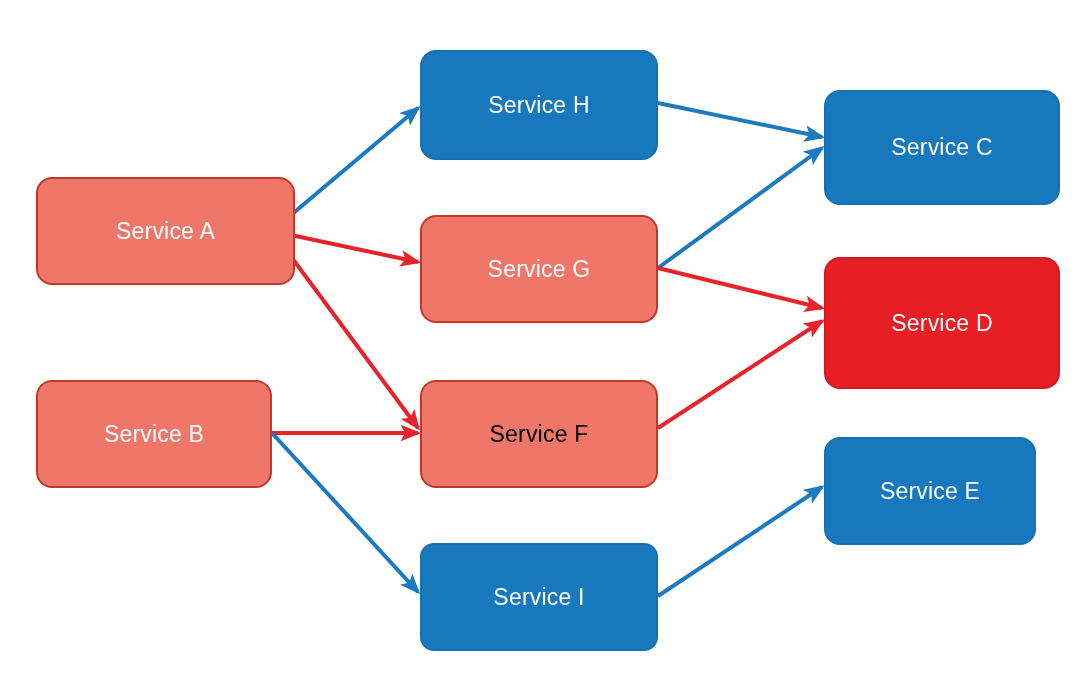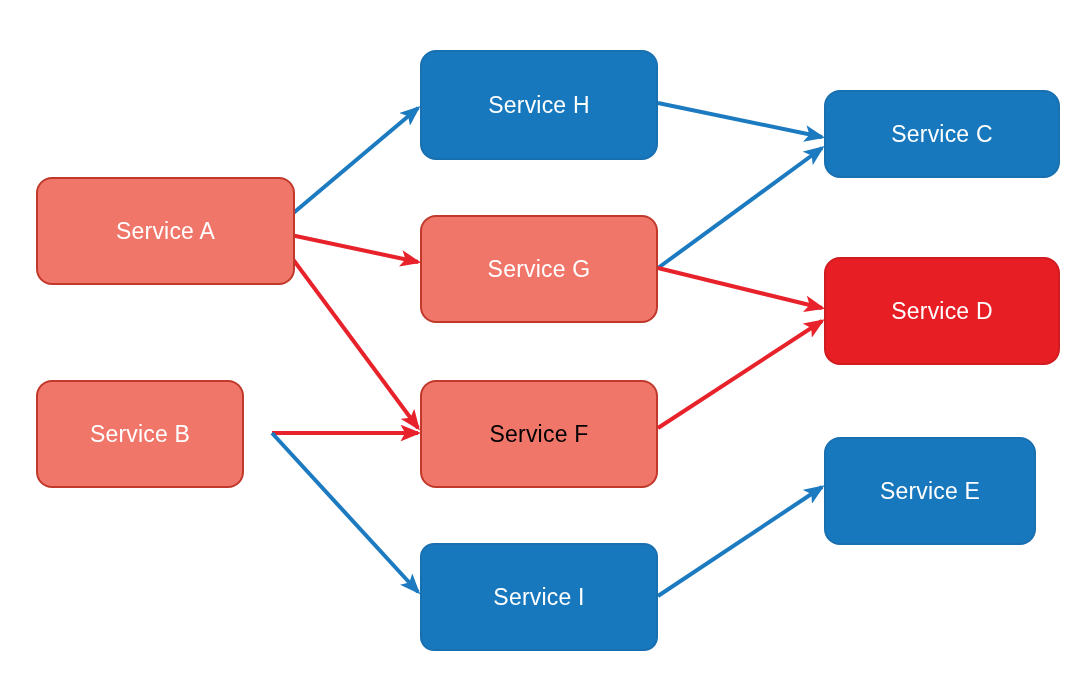--- a/index.html
+++ b/index.html
@@ -75,39 +75,39 @@
         <line x1="658" y1="268" x2="822" y2="308" stroke="#E8222A" stroke-width="4" stroke-linecap="butt" marker-end="url(#arrow-red)"></line>
         <line x1="658" y1="428" x2="822" y2="321" stroke="#E8222A" stroke-width="4" stroke-linecap="butt" marker-end="url(#arrow-red)"></line>
         <line x1="658" y1="596" x2="822" y2="487" stroke="#1C7AC0" stroke-width="4" stroke-linecap="butt" marker-end="url(#arrow-blue)"></line>
       </g>
   </svg>
 
   <div id="nodes-group">
       <div class="node" style="left: 36px; top: 177px; width: 259px; height: 108px; background: rgb(241, 118, 106); border-color: rgb(192, 57, 43); color: rgb(255, 255, 255);">
         <span class="node-label">Service A</span>
       </div>
-      <div class="node" style="left: 36px; top: 380px; width: 208px; height: 108px; background: rgb(241, 118, 106); border-color: rgb(192, 57, 43); color: rgb(255, 255, 255);">
+      <div class="node" style="left: 36px; top: 380px; width: 236px; height: 108px; background: rgb(241, 118, 106); border-color: rgb(192, 57, 43); color: rgb(255, 255, 255);">
         <span class="node-label">Service B</span>
       </div>
       <div class="node" style="left: 420px; top: 50px; width: 238px; height: 110px; background: rgb(24, 120, 190); border-color: rgb(24, 112, 176); color: rgb(255, 255, 255);">
         <span class="node-label">Service H</span>
       </div>
       <div class="node" style="left: 420px; top: 215px; width: 238px; height: 108px; background: rgb(241, 118, 106); border-color: rgb(192, 57, 43); color: rgb(255, 255, 255);">
         <span class="node-label">Service G</span>
       </div>
       <div class="node" style="left: 420px; top: 380px; width: 238px; height: 108px; background: rgb(241, 118, 106); border-color: rgb(192, 57, 43); color: #000000;">
         <span class="node-label">Service F</span>
       </div>
       <div class="node" style="left: 420px; top: 543px; width: 238px; height: 108px; background: rgb(24, 120, 190); border-color: rgb(24, 112, 176); color: rgb(255, 255, 255); border-radius: 14px;">
         <span class="node-label">Service I</span>
       </div>
-      <div class="node" style="left: 824px; top: 90px; width: 236px; height: 88px; background: rgb(24, 120, 190); border-color: rgb(24, 112, 176); color: rgb(255, 255, 255);">
+      <div class="node" style="left: 824px; top: 90px; width: 236px; height: 115px; background: rgb(24, 120, 190); border-color: rgb(24, 112, 176); color: rgb(255, 255, 255);">
         <span class="node-label">Service C</span>
       </div>
-      <div class="node" style="left: 824px; top: 257px; width: 236px; height: 108px; background: rgb(232, 30, 37); border-color: rgb(208, 27, 32); color: rgb(255, 255, 255);">
+      <div class="node" style="left: 824px; top: 257px; width: 236px; height: 132px; background: rgb(232, 30, 37); border-color: rgb(208, 27, 32); color: rgb(255, 255, 255);">
         <span class="node-label">Service D</span>
       </div>
       <div class="node" style="left: 824px; top: 437px; width: 212px; height: 108px; background: rgb(24, 120, 190); border-color: rgb(24, 112, 176); color: rgb(255, 255, 255);">
         <span class="node-label">Service E</span>
       </div>
     </div>
 
 </div>
 
 </body></html>

